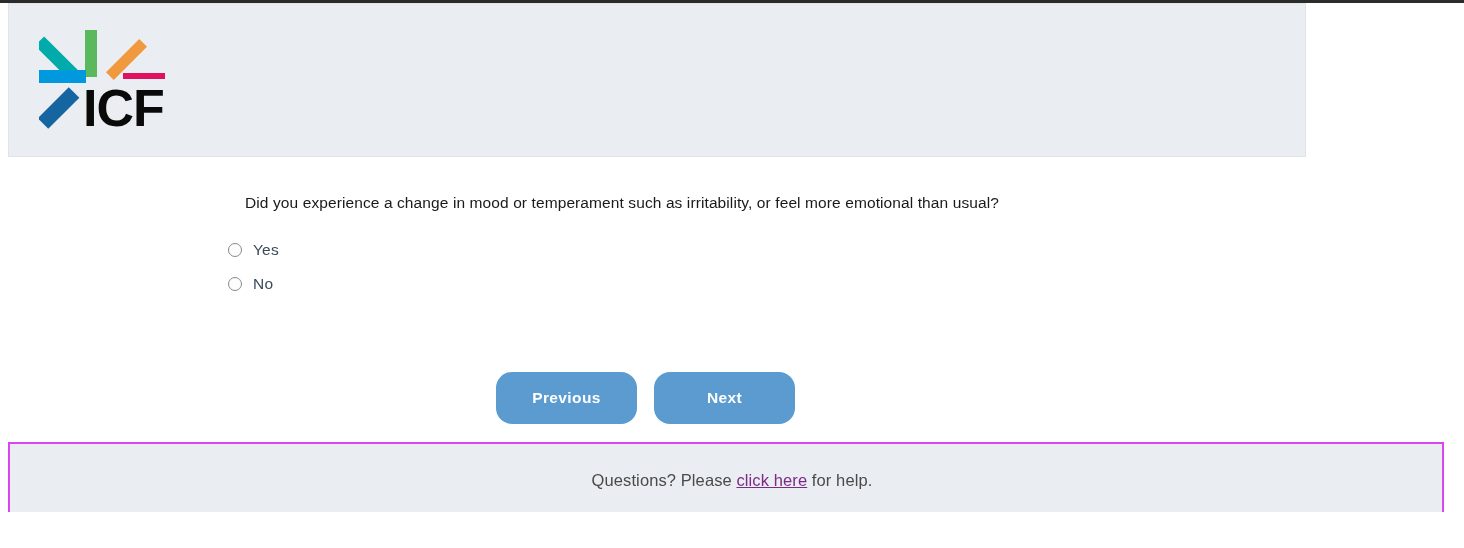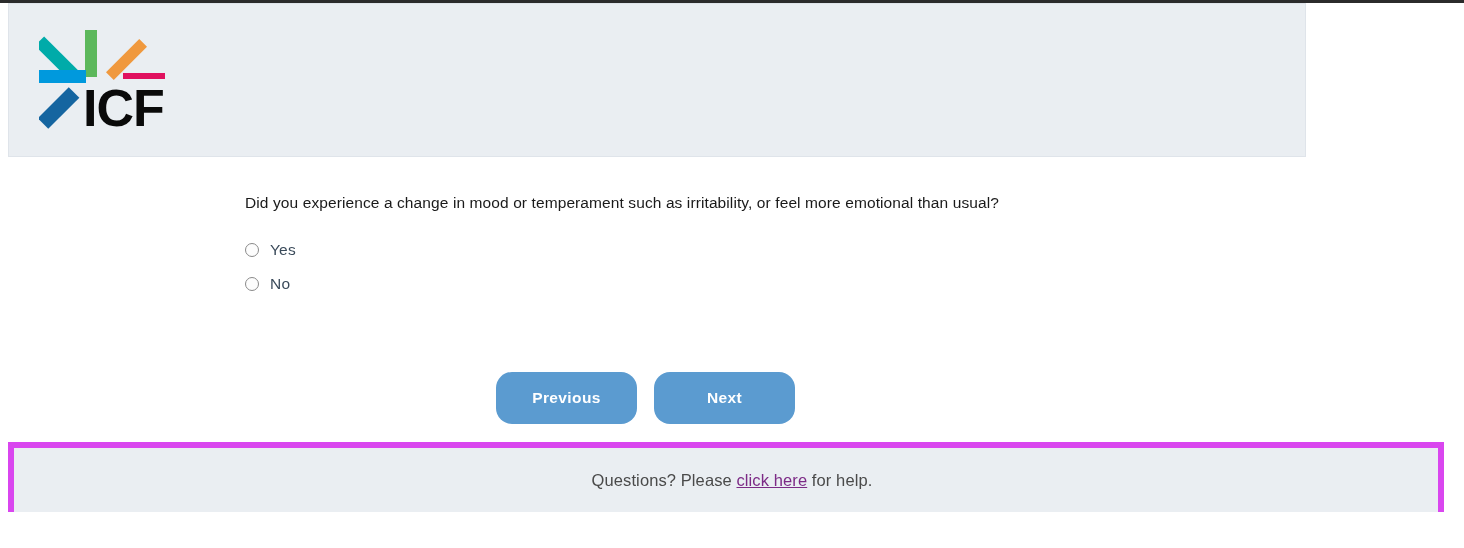--- a/index.html
+++ b/index.html
@@ -61,21 +61,21 @@
     left: 245px;
     top: 36px;
     font-size: 15.5px;
     color: #1a1a1a;
     line-height: 1.3;
     letter-spacing: 0.1px;
     white-space: nowrap;
   }
   .options {
     position: absolute;
-    left: 245px;
+    left: 228px;
     top: 76px;
   }
   .option-row {
     display: flex;
     align-items: center;
     height: 34px;
     cursor: pointer;
   }
   .radio-dot {
     width: 14px;
@@ -118,21 +118,21 @@
     justify-content: center;
   }
   
   .footer-band {
     position: absolute;
     left: 8px;
     top: 442px;
     width: 1436px;
     height: 77px;
     background: #eaeef2;
-    border: 6px solid #d946ef;
+    border: 2px solid #d946ef;
     box-sizing: border-box;
     display: flex;
     align-items: center;
     justify-content: center;
     padding-left: 12px;
   }
   .footer-text {
     font-size: 16.5px;
     color: #4a4a4a;
     letter-spacing: 0.1px;

